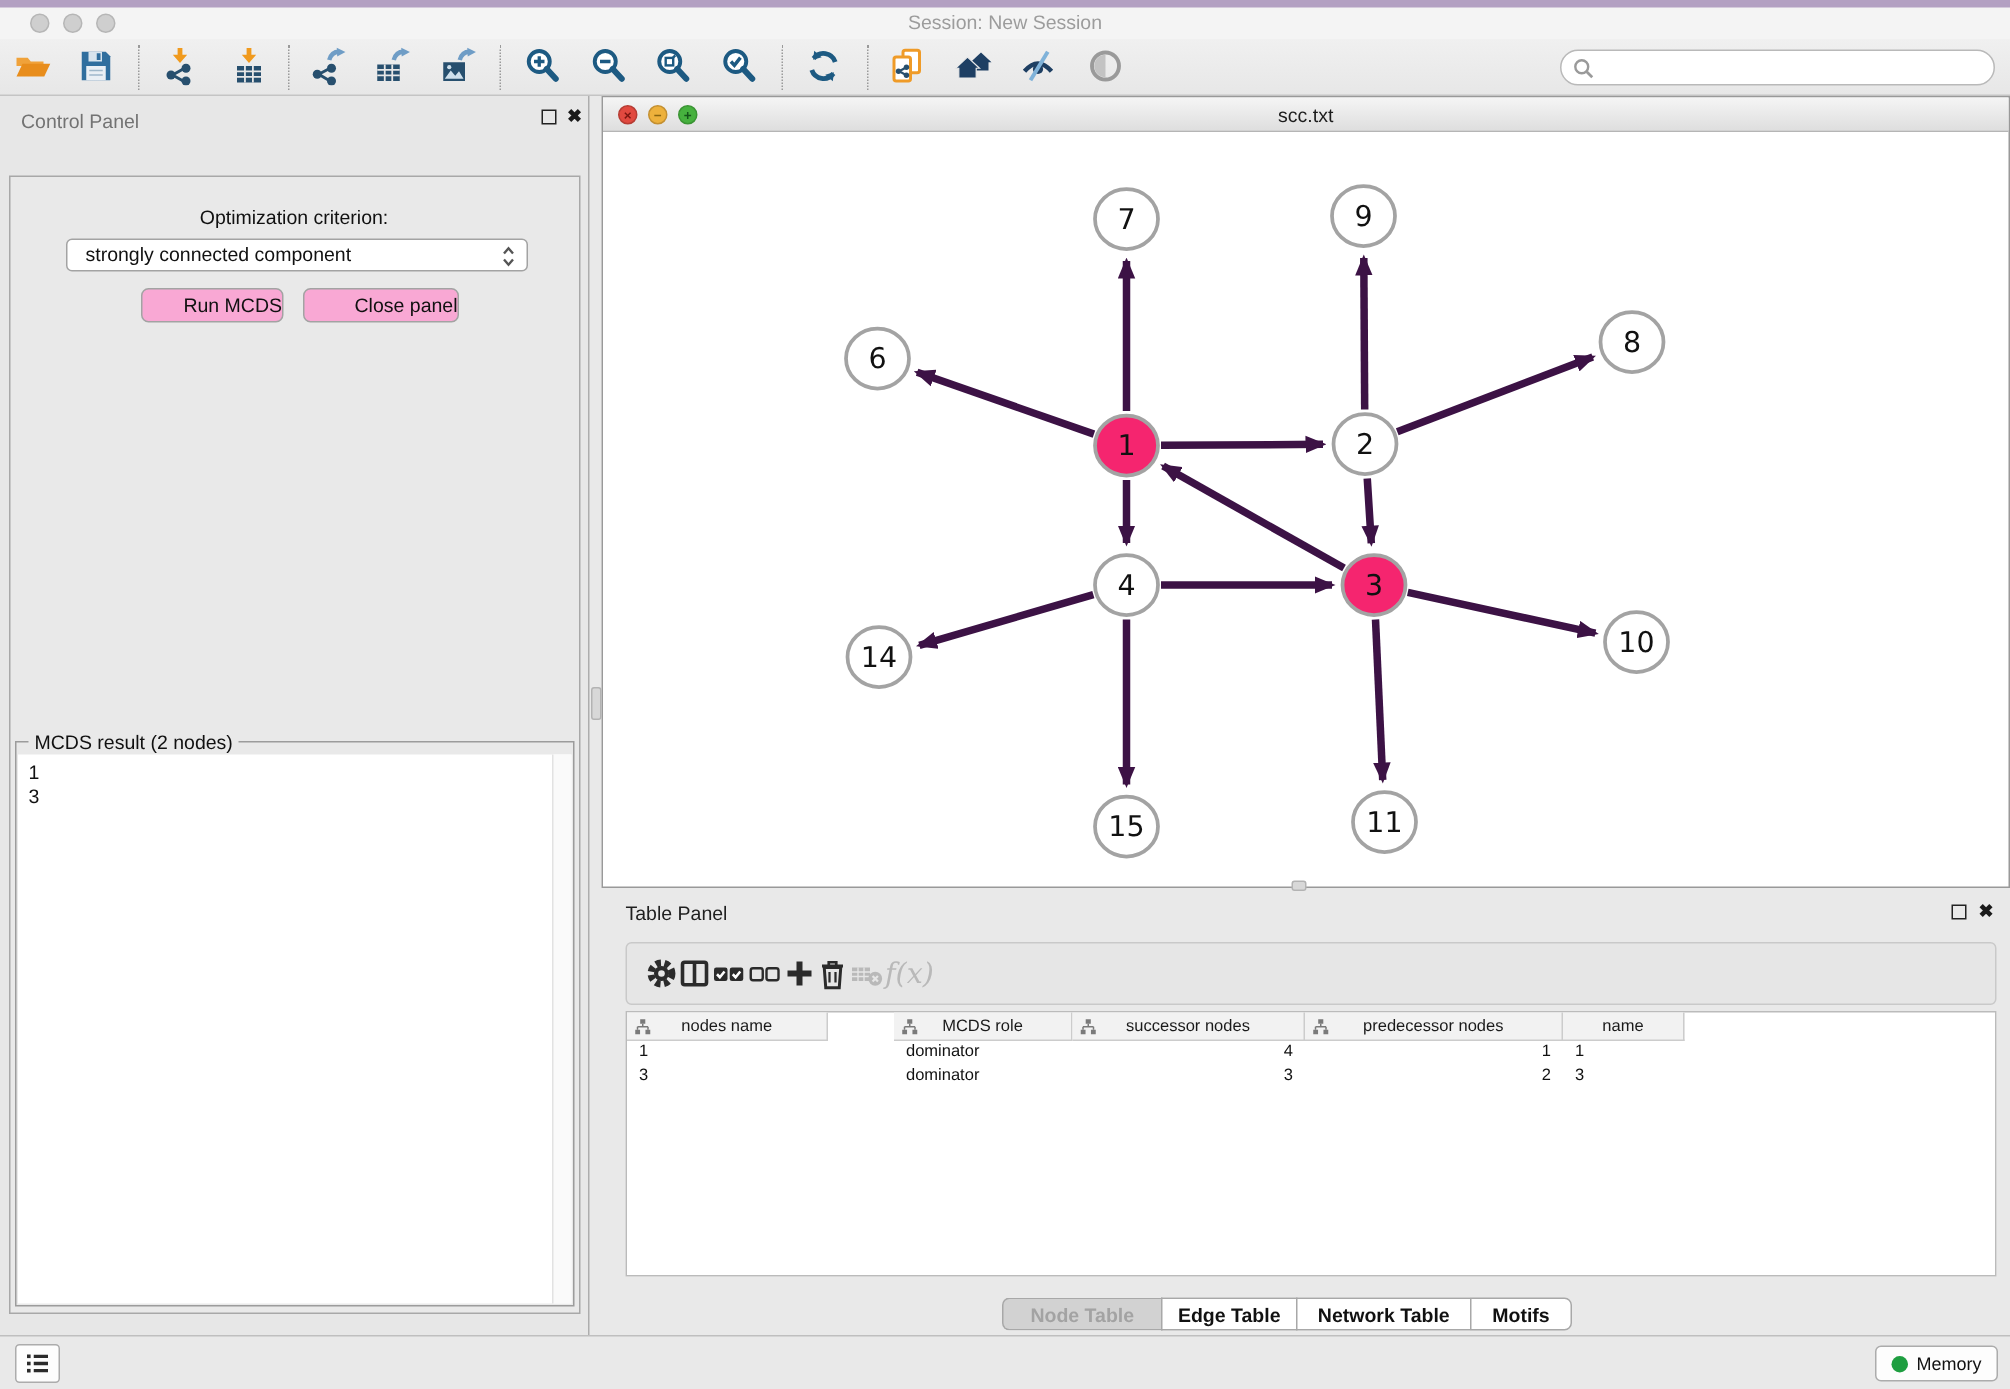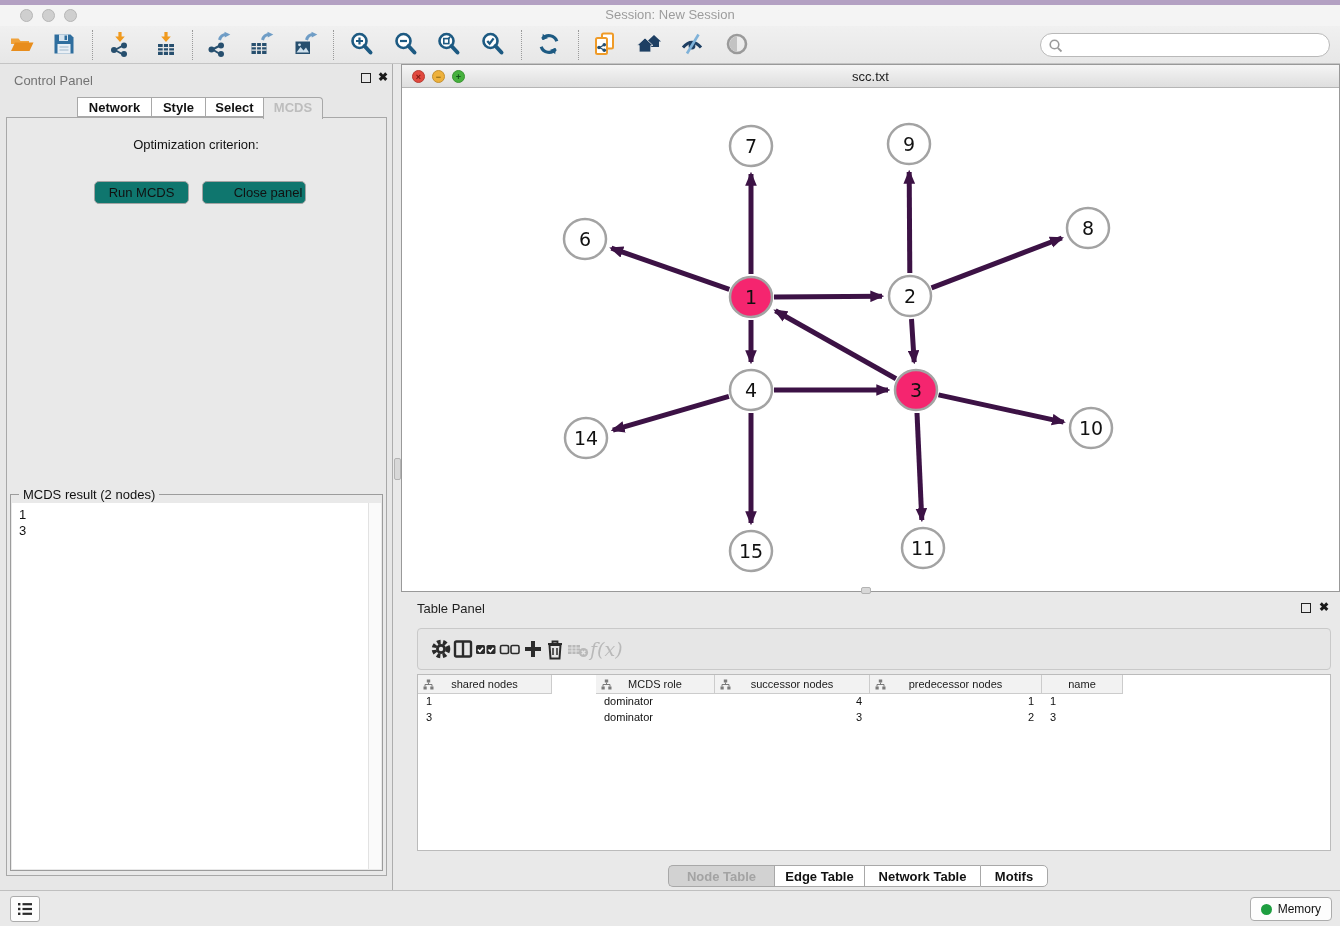--- a/index.html
+++ b/index.html
@@ -31,21 +31,21 @@
   #cp-float{left:361px;} #cp-close{left:378px;}
   #cp-tabs{position:absolute;left:77px;top:33px;display:flex;z-index:3;}
   .cp-tab{height:20px;line-height:20px;text-align:center;font-size:13px;font-weight:600;color:#111;
     background:#fff;border:1px solid #a8a8a8;border-right:none;box-sizing:border-box;}
   .cp-tab:last-child{border-right:1px solid #a8a8a8;border-radius:0 4px 0 0;}
   .cp-tab.active{background:#e9e9e9;color:#bdbdbd;height:22px;border-bottom:none;}
   #cp-content{position:absolute;left:6px;top:53px;width:381px;height:759px;background:#e9e9e9;border:1px solid #a8a8a8;box-sizing:border-box;}
   #opt-label{position:absolute;left:0;top:73px;width:100%;text-align:center;font-size:13px;color:#111;}
   #criterion{position:absolute;left:44px;top:95px;width:308px;height:22px;background:#fff;border:1px solid #a3a3a3;border-radius:4px;box-sizing:border-box;font-size:13px;color:#111;line-height:20px;padding-left:12px;}
   #criterion .stepper{position:absolute;right:7px;top:3px;}
-  .cp-btn{position:absolute;top:117px;height:23px;background:#0f766e;border:1px solid #a3a3a3;border-radius:5px;box-sizing:border-box;font-size:13px;color:#111;text-align:center;line-height:21px;}
+  .cp-btn{position:absolute;top:128px;height:23px;background:#f9a8d4;border:1px solid #a3a3a3;border-radius:5px;box-sizing:border-box;font-size:13px;color:#111;text-align:right;line-height:21px;}
   #run-btn{left:94px;width:95px;} #closepanel-btn{left:202px;width:104px;padding-left:28px;}
   #result-group{position:absolute;left:10px;top:430px;width:373px;height:377px;border:1px solid #9c9c9c;box-sizing:border-box;}
   #result-title{position:absolute;left:8px;top:-8px;background:#e9e9e9;padding:0 4px;font-size:13px;color:#111;}
   #result-body{position:absolute;left:1px;top:8px;right:1px;bottom:1px;background:#fff;}
   #result-items{position:absolute;left:7px;top:4px;font-size:13px;color:#111;line-height:16px;}
   #result-scroll{position:absolute;right:0;top:0;width:13px;height:100%;background:#fafafa;border-left:1px solid #e2e2e2;box-sizing:border-box;}
 
   
   #network-win{left:401px;top:64px;width:939px;height:528px;background:#fff;border:1px solid #999;box-sizing:border-box;}
   #nw-titlebar{position:absolute;left:0;top:0;width:100%;height:23px;background:linear-gradient(#f5f5f5,#dedede);border-bottom:1px solid #b5b5b5;box-sizing:border-box;}
@@ -244,28 +244,29 @@
         <line x1="9.8" y1="9.8" x2="13.5" y2="13.5" stroke="#9a9a9a" stroke-width="1.8"></line>
         </svg>
       <input placeholder="" style="">
     </div>
   </div>
 
   <div class="abs" id="control-panel">
     <div id="cp-title">Control Panel</div>
     <div class="panel-float" id="cp-float"></div>
     <div class="panel-close" id="cp-close">✖</div>
-    <div id="cp-tabs">
-      <div class="cp-tab" style="width:74px">Network</div>
-      <div class="cp-tab" style="width:54px">Style</div>
-      <div class="cp-tab" style="width:58px">Select</div>
-      <div class="cp-tab active" style="width:60px">MCDS</div>
-    </div>
     <div id="cp-content"></div>
     <div id="opt-label">Optimization criterion:</div>
+    <div id="criterion">
+      <span>strongly connected component</span>
+      <svg class="stepper" width="10" height="16" viewBox="0 0 10 16">
+        <path d="M2 6 L5 2.5 L8 6" fill="none" stroke="#555" stroke-width="1.6"></path>
+        <path d="M2 10 L5 13.5 L8 10" fill="none" stroke="#555" stroke-width="1.6"></path>
+        </svg>
+    </div>
     <div class="cp-btn" id="run-btn">Run MCDS</div>
     <div class="cp-btn" id="closepanel-btn">Close panel</div>
     <div id="result-group">
       <div id="result-title">MCDS result (2 nodes)</div>
       <div id="result-body">
         <div id="result-items">
           <div>1</div>
           <div>3</div>
         </div>
         <div id="result-scroll"></div>
@@ -403,21 +404,21 @@
 
     <div id="tp-table">
       <div id="tp-head">
         <div class="th c0">
           <svg width="11" height="11" viewBox="0 0 11 11">
               <rect x="3.8" y="0.5" width="3.4" height="3" fill="#7a7a7a"></rect>
               <path d="M5.5 3.5 v2 M2 5.5 h7 M2 5.5 v2 M9 5.5 v2" stroke="#7a7a7a" stroke-width="1"></path>
               <rect x="0.5" y="7.5" width="3.2" height="3" fill="#7a7a7a"></rect>
               <rect x="7.3" y="7.5" width="3.2" height="3" fill="#7a7a7a"></rect>
             </svg>
-          <span>shared nodes</span>
+          <span>nodes name</span>
         </div>
         <div class="th c1">
           <svg width="11" height="11" viewBox="0 0 11 11">
               <rect x="3.8" y="0.5" width="3.4" height="3" fill="#7a7a7a"></rect>
               <path d="M5.5 3.5 v2 M2 5.5 h7 M2 5.5 v2 M9 5.5 v2" stroke="#7a7a7a" stroke-width="1"></path>
               <rect x="0.5" y="7.5" width="3.2" height="3" fill="#7a7a7a"></rect>
               <rect x="7.3" y="7.5" width="3.2" height="3" fill="#7a7a7a"></rect>
             </svg>
           <span>MCDS role</span>
         </div>

